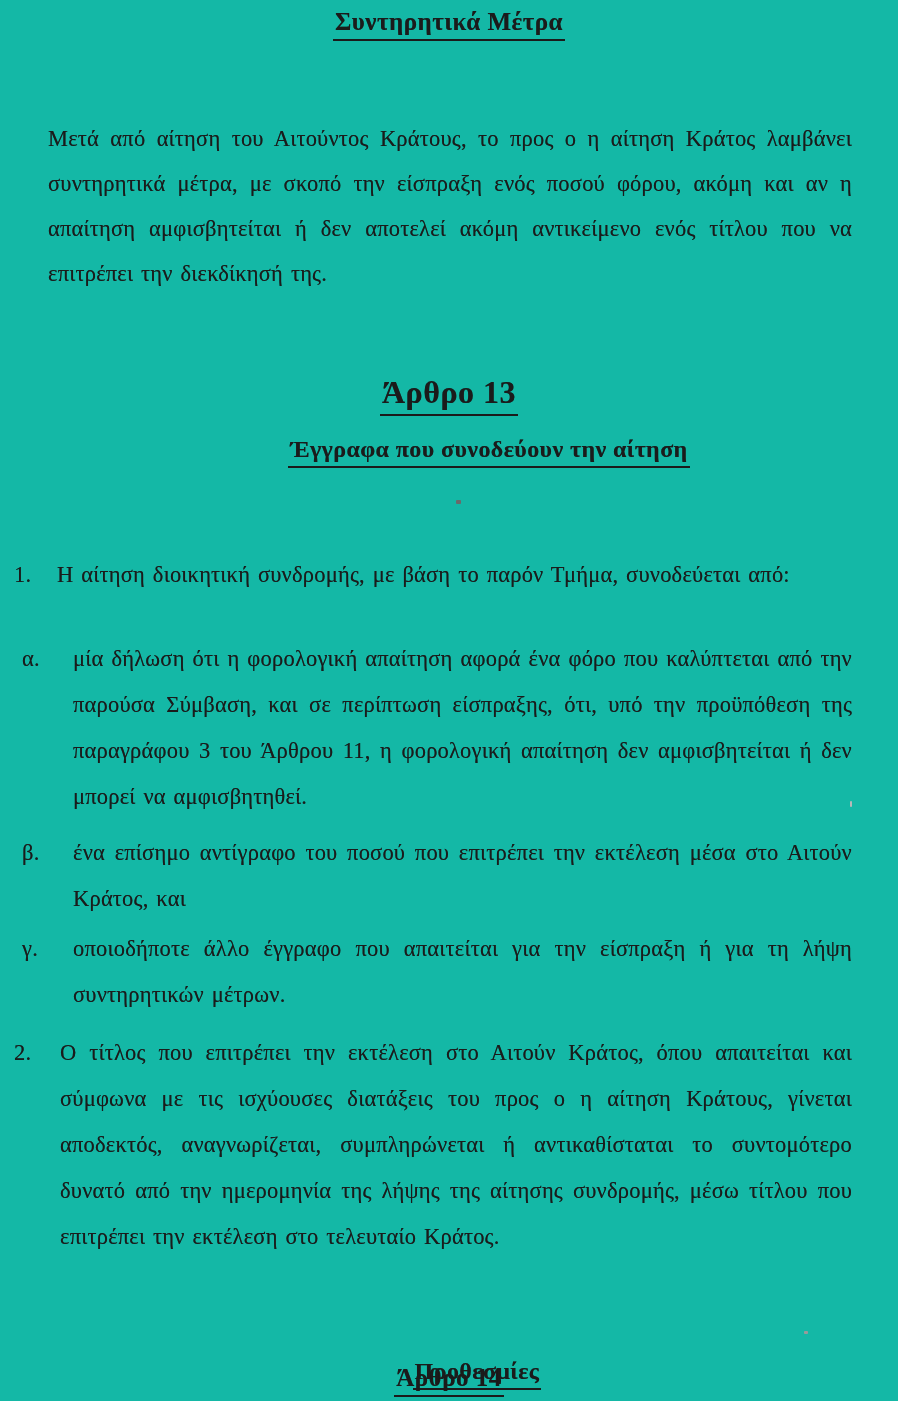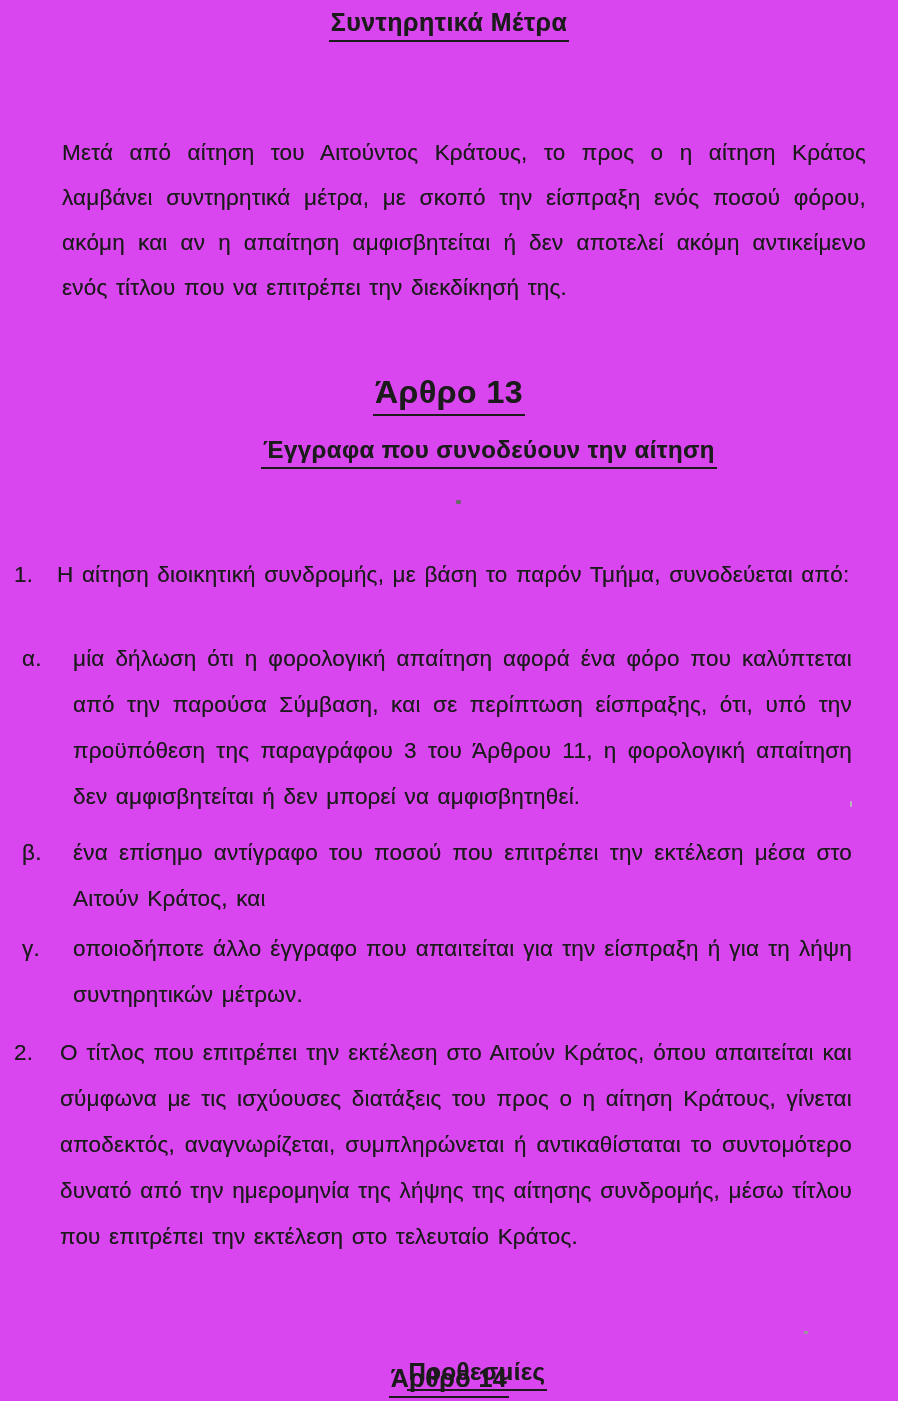--- a/index.html
+++ b/index.html
@@ -6,22 +6,22 @@
   html, body {
     margin: 0;
     padding: 0;
     background: #ffffff;
   }
   .page {
     position: relative;
     width: 898px;
     height: 1401px;
     margin: 0;
-    background: #d946ef;
-    font-family: Liberation Sans, sans-serif;
+    background: #14b8a6;
+    font-family: Liberation Serif, serif;
     color: #1b1b1b;
     overflow: hidden;
     text-shadow: 0 0 0.4px rgba(20,20,20,0.55);
   }
   
   .centered-heading {
     position: absolute;
     left: 0;
     width: 898px;
     text-align: center;
@@ -36,21 +36,21 @@
   .art13-heading   { top: 374px;  font-size: 32px; letter-spacing: 0.5px; }
   .art13-subhead   { top: 436px;  font-size: 24px; letter-spacing: 0.4px; padding-left: 40px; }
   .art14-heading   { top: 1364px; font-size: 25px; letter-spacing: 0.5px; }
   .art14-subhead   { top: 1358px; font-size: 24px; letter-spacing: 0.4px; padding-left: 28px; }
   
   .intro {
     position: absolute;
     top: 116px;
     left: 48px;
     width: 804px;
-    margin: 14px;
+    margin: 0;
     font-size: 22.5px;
     line-height: 45px;
     text-align: justify;
     text-align-last: left;
     word-spacing: 2px;
     letter-spacing: 0.2px;
   }
   .list-item {
     position: absolute;
     display: flex;

